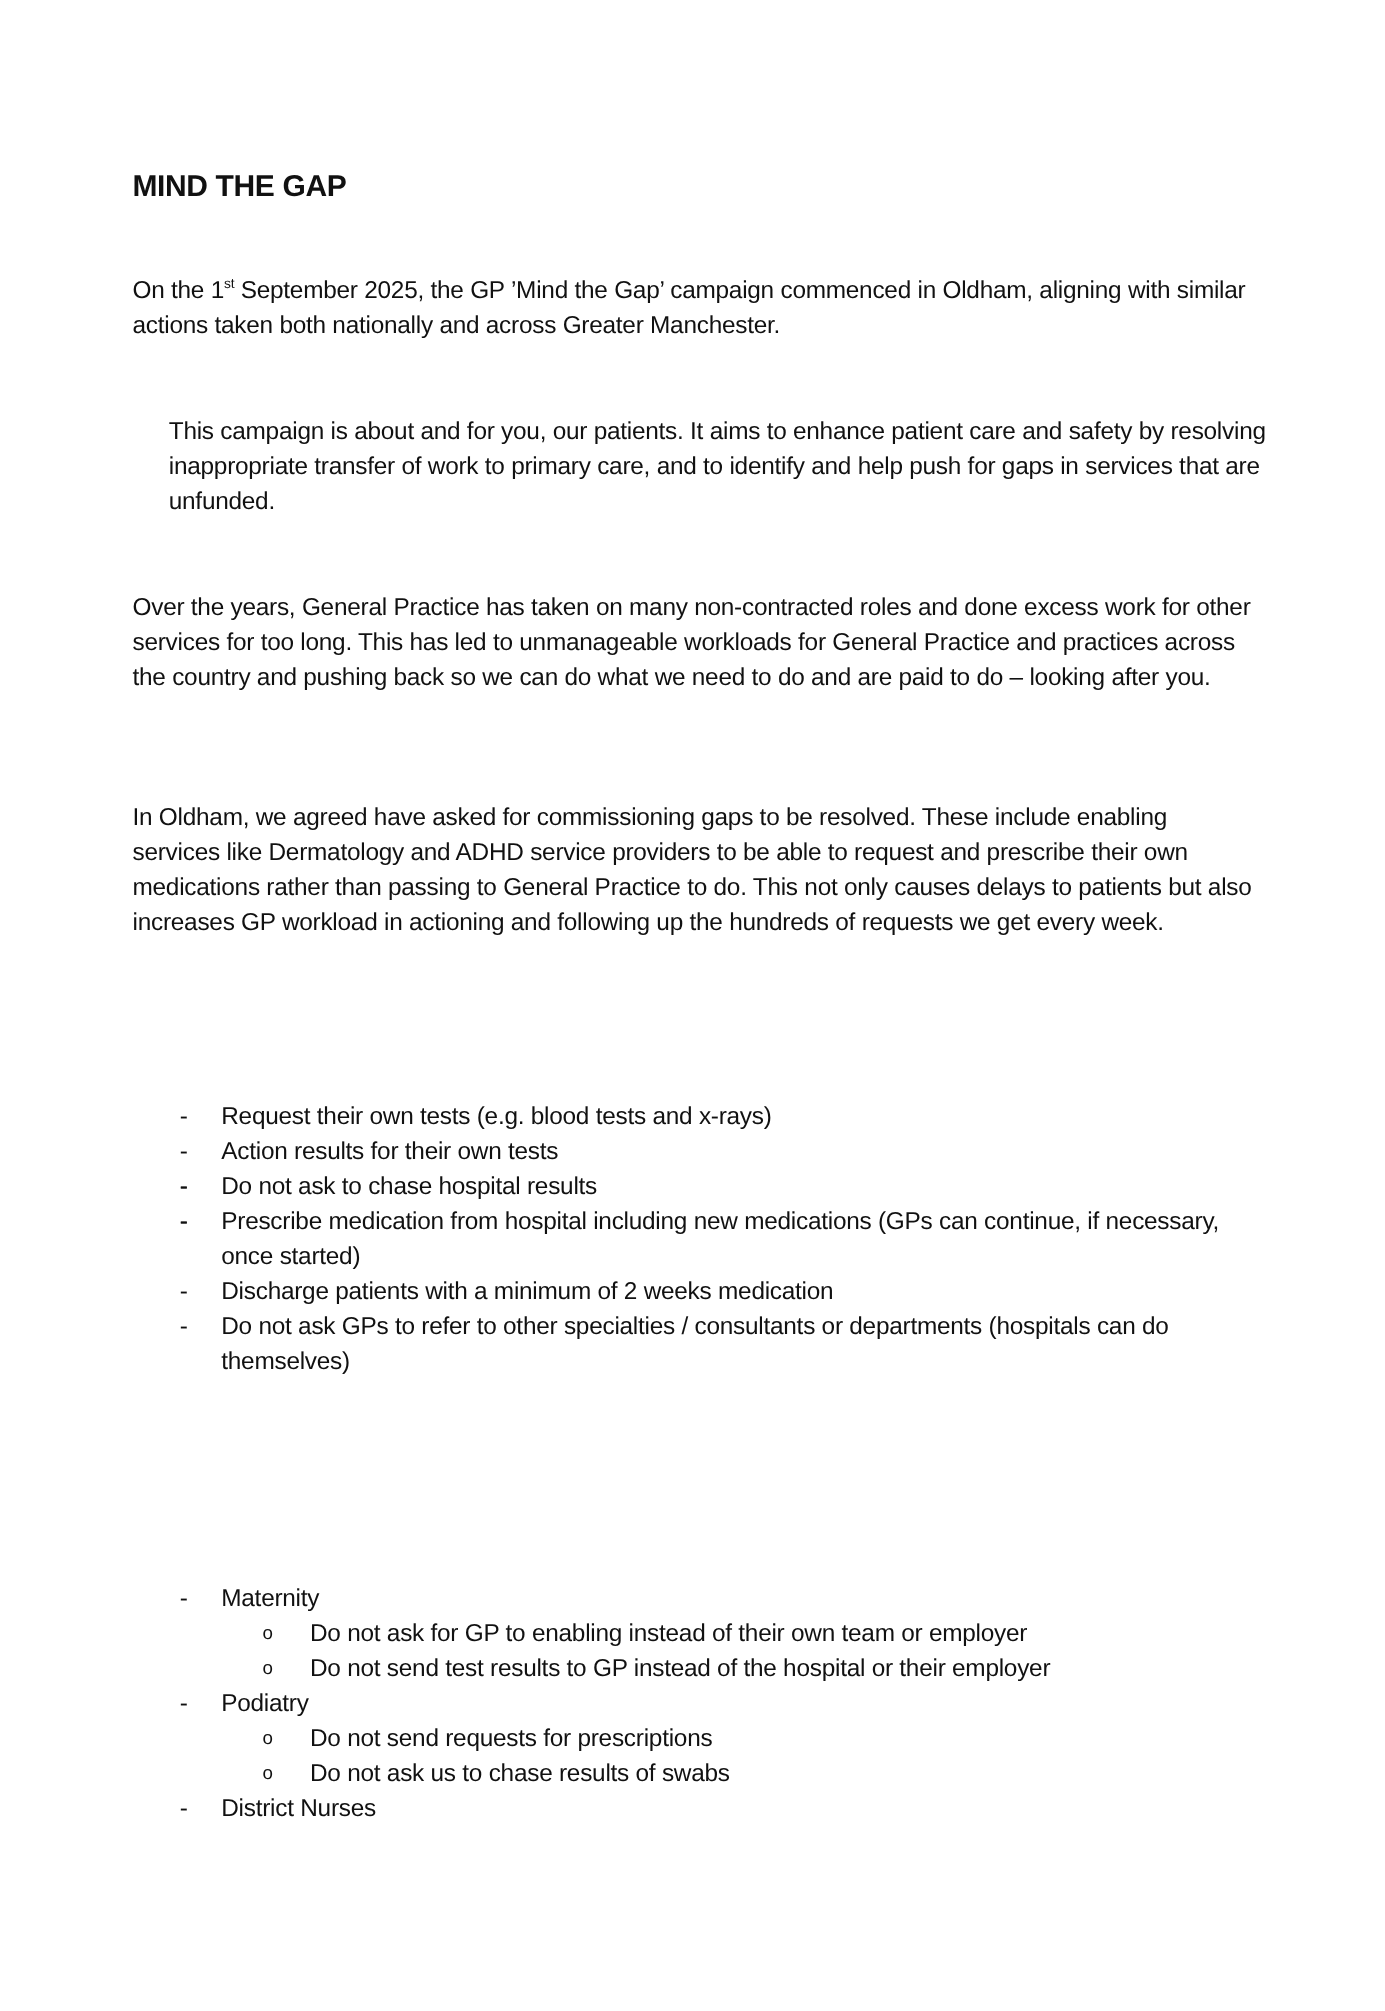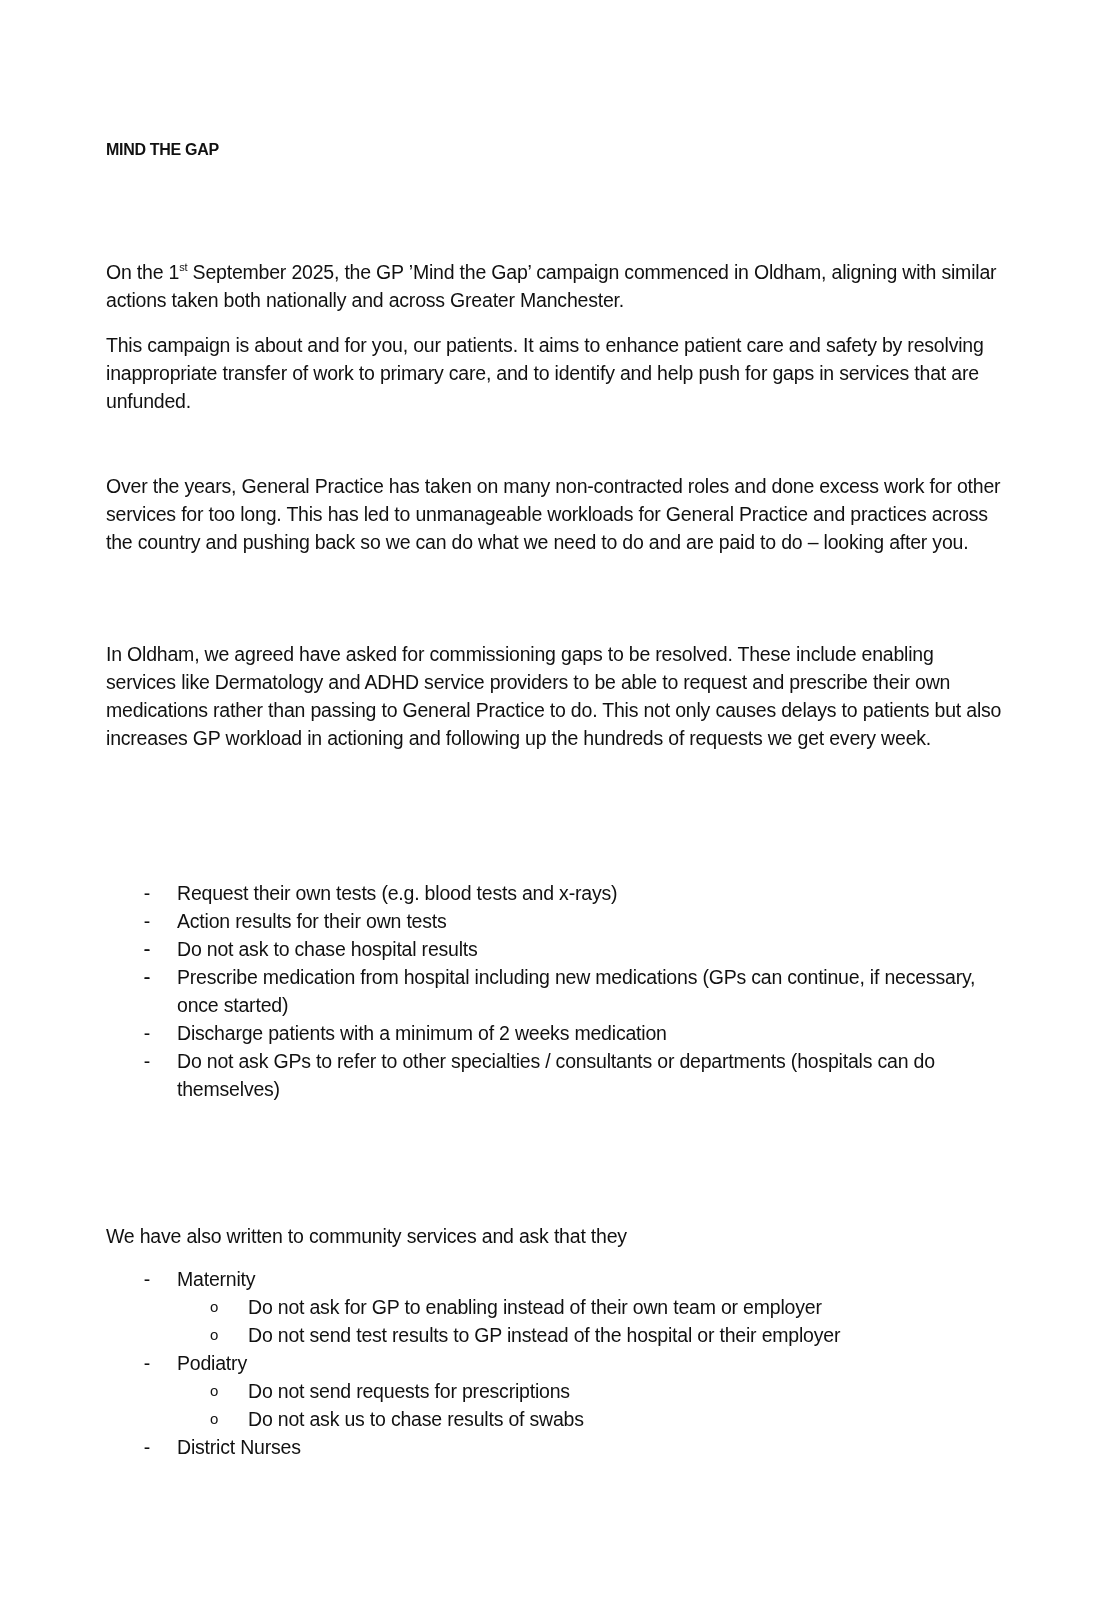--- a/index.html
+++ b/index.html
@@ -28,21 +28,21 @@
       width: 900px;
       font-size: 19.5px;
       line-height: 28px;
       letter-spacing: -0.2px;
       margin: 0;
     }
     .title {
       position: absolute;
       left: 106px;
       top: 136px;
-      font-size: 16px;
+      font-size: 24px;
       font-weight: bold;
       line-height: 28px;
       margin: 0;
       letter-spacing: -0.3px;
     }
     sup.ord {
       font-size: 11px;
       vertical-align: 8px;
       line-height: 0;
     }
@@ -86,41 +86,40 @@
     }
     .item-bold { font-weight: normal; }
   </style>
 </head>
 <body>
 
 <div class="page">
 
   <h1 class="title">MIND THE GAP</h1>
 
-  <p class="text" style="top:218px;margin-top:40px;"><span>On the 1</span><sup class="ord">st</sup><span> September 2025, the GP ’Mind the Gap’ campaign commenced in Oldham, aligning with similar actions taken both nationally and across Greater Manchester.</span></p>
+  <p class="text" style="top:218px;"><span>On the 1</span><sup class="ord">st</sup><span> September 2025, the GP ’Mind the Gap’ campaign commenced in Oldham, aligning with similar actions taken both nationally and across Greater Manchester.</span></p>
 
-  <p class="text" style="top:331px;">This campaign is about and for you, our patients. It aims to enhance patient care and safety by resolving inappropriate transfer of work to primary care, and to identify and help push for gaps in services that are unfunded.</p>
+  <p class="text" style="top:331px;margin-left:29px;">This campaign is about and for you, our patients. It aims to enhance patient care and safety by resolving inappropriate transfer of work to primary care, and to identify and help push for gaps in services that are unfunded.</p>
 
   <p class="text" style="top:472px;">Over the years, General Practice has taken on many non-contracted roles and done excess work for other services for too long. This has led to unmanageable workloads for General Practice and practices across the country and pushing back so we can do what we need to do and are paid to do – looking after you.</p>
 
   <p class="text" style="top:640px;">In Oldham, we agreed have asked for commissioning gaps to be resolved. These include enabling services like Dermatology and ADHD service providers to be able to request and prescribe their own medications rather than passing to General Practice to do. This not only causes delays to patients but also increases GP workload in actioning and following up the hundreds of requests we get every week.</p>
 
 
   <ul class="dash-list" style="top:879px;">
     <li><span class="bullet-dash">-</span><span>Request their own tests (e.g. blood tests and x-rays)</span></li>
     <li><span class="bullet-dash">-</span><span>Action results for their own tests</span></li>
     <li><span class="bullet-dash">-</span></li>
     <li><span class="bullet-dash">-</span><span>Do not ask to chase hospital results</span></li>
     <li><span class="bullet-dash">-</span></li>
     <li><span class="bullet-dash">-</span><span>Prescribe medication from hospital including new medications (GPs can continue, if necessary, once started)</span></li>
     <li><span class="bullet-dash">-</span><span>Discharge patients with a minimum of 2 weeks medication</span></li>
     <li><span class="bullet-dash">-</span><span>Do not ask GPs to refer to other specialties / consultants or departments (hospitals can do themselves)</span></li>
   </ul>
 
-  <p class="text" style="top:1222px;">We have also written to community services and ask that they</p>
 
   <ul class="dash-list" style="top:1265px;">
     <li>
       <span class="bullet-dash">-</span>
       <span class="item-bold">Maternity</span>
       <ul class="sub-list" style="margin-left:-71px;">
         <li style="padding-left:142px;"><span class="bullet-circle" style="left:104px;">o</span><span>Do not ask for GP to enabling instead of their own team or employer</span></li>
         <li style="padding-left:142px;"><span class="bullet-circle" style="left:104px;">o</span><span>Do not send test results to GP instead of the hospital or their employer</span></li>
       </ul>
     </li>

